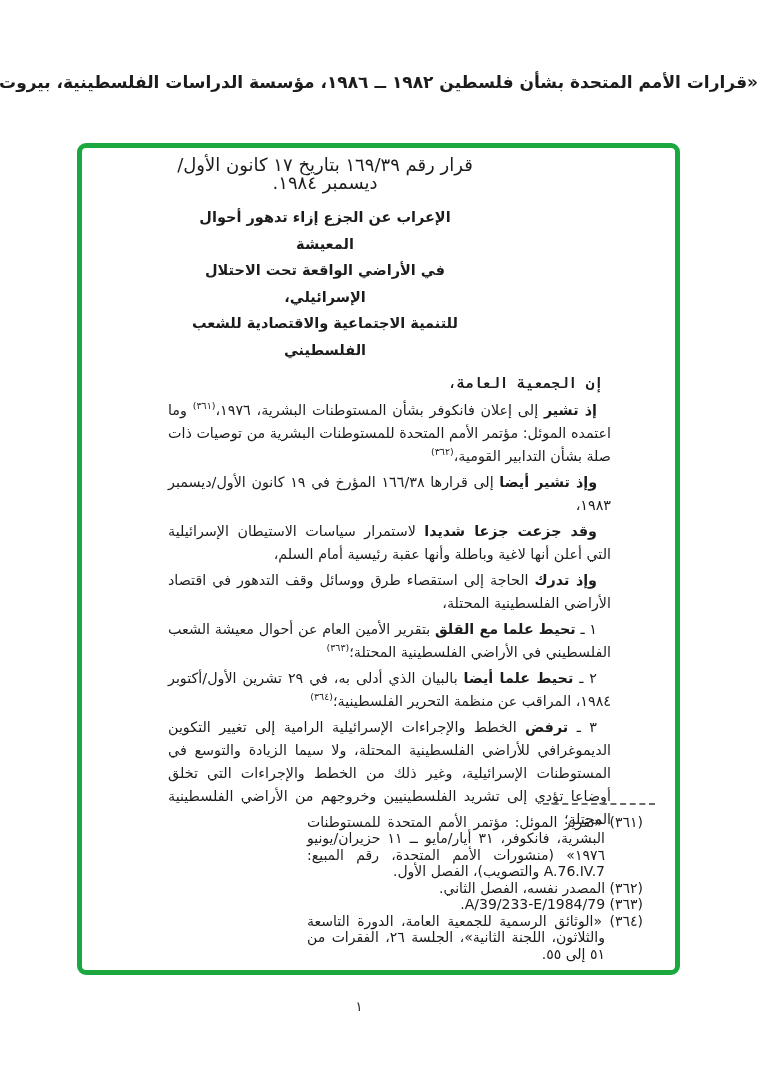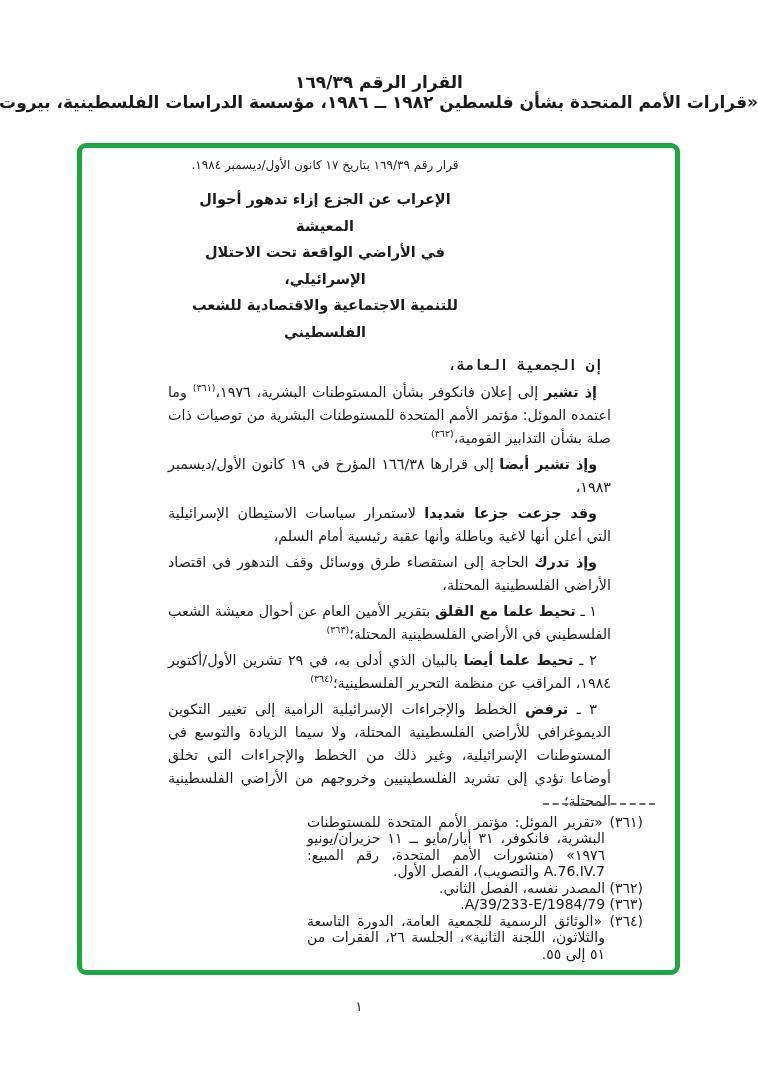--- a/index.html
+++ b/index.html
@@ -13,39 +13,38 @@
 
   .res-box{
     position:absolute;left:77px;top:143px;width:593px;height:822px;
     border:5px solid #1ba83e;border-radius:9px;box-sizing:content-box;background:transparent;
   }
   .content{
     direction:rtl;position:relative;height:100%;box-sizing:border-box;
     padding:8px 58px 6px 86px;
   }
   .heading{width:300px;margin:0 142px 10px auto;text-align:center;}
-  .res-date{font-size:12px;line-height:18px;margin:0 0 12px 0;}
+  .res-date{font-size:18px;line-height:18px;margin:0 0 12px 0;}
   .res-title{font-weight:bold;font-size:14.5px;line-height:26.5px;text-align:center;}
   .opening{font-weight:bold;text-indent:14px;font-size:14.3px;line-height:23px;margin:0 0 3px 0;text-align:right;font-family:Liberation Mono, monospace;}
   .para{font-size:14.3px;line-height:23px;text-align:justify;text-indent:14px;margin:0 6px 3px 0;}
   .para b{font-weight:bold;}
   sup{font-size:9.5px;line-height:0;vertical-align:super;}
 
   .fn-area{position:absolute;right:32px;bottom:8px;width:336px;direction:rtl;}
   .fn-sep{width:112px;border-top:2px dashed #6a6a6a;margin:0 -12px 9px auto;}
   .footnotes{font-size:14px;line-height:16.5px;text-align:justify;color:#1b1b1b;}
   .fn{padding-right:38px;text-indent:-38px;margin:0;}
 
   .page-number{position:absolute;top:999px;left:0;right:40px;text-align:center;font-size:13px;}
 </style>
 </head>
 <body style="color: rgb(28, 28, 28);">
 
 <div class="page-header">
-  <div class="main-title">القرار الرقم ١٦٩/٣٩</div>
   <div class="source-line">«قرارات الأمم المتحدة بشأن فلسطين ١٩٨٢ ــ ١٩٨٦، مؤسسة الدراسات الفلسطينية، بيروت، ط ١، ١٩٩٤، مج ٣، ص٢١٥- ٢١٦»</div>
 </div>
 
 <div class="res-box" style="border-color: rgb(27, 168, 62);">
   <div class="content">
 
     <div class="heading">
       <div class="res-date">قرار رقم ١٦٩/٣٩ بتاريخ ١٧ كانون الأول/ديسمبر ١٩٨٤.</div>
       <div class="res-title">
         <div>الإعراب عن الجزع إزاء تدهور أحوال المعيشة</div>

